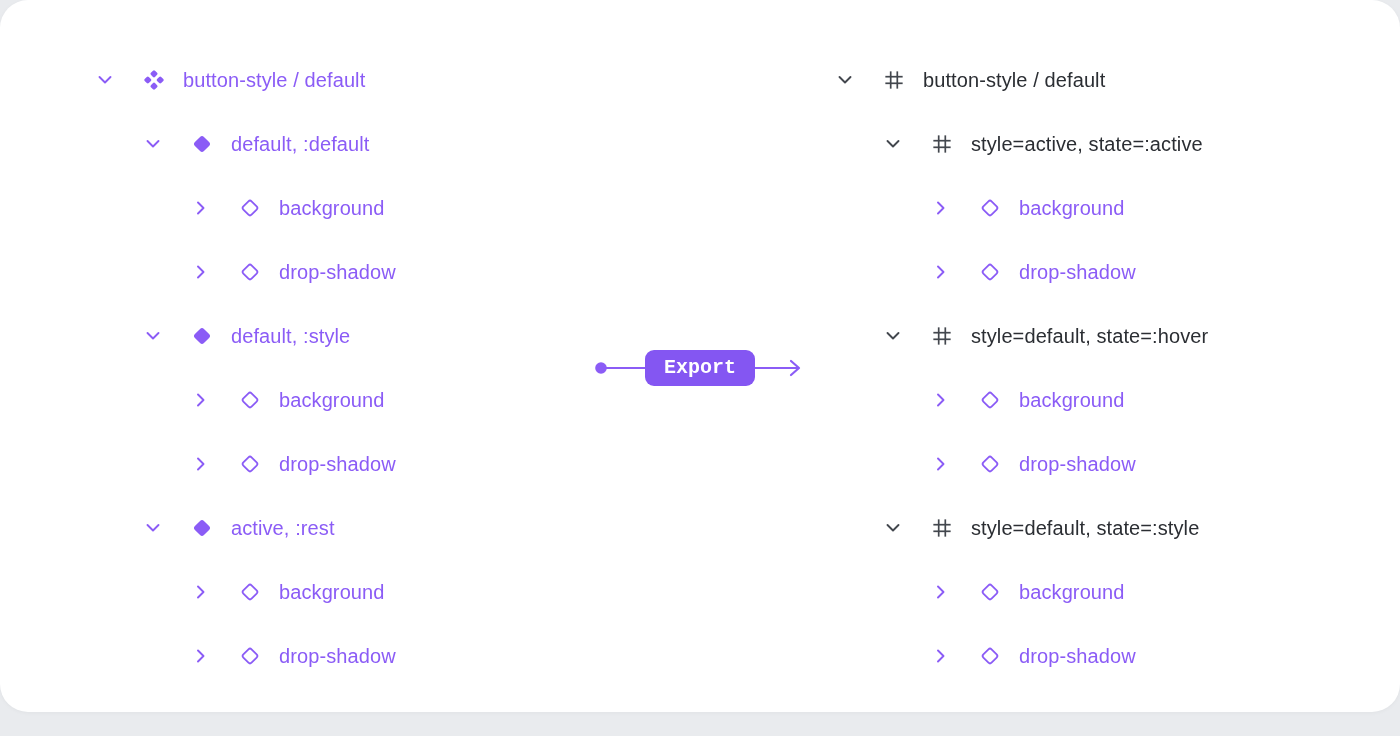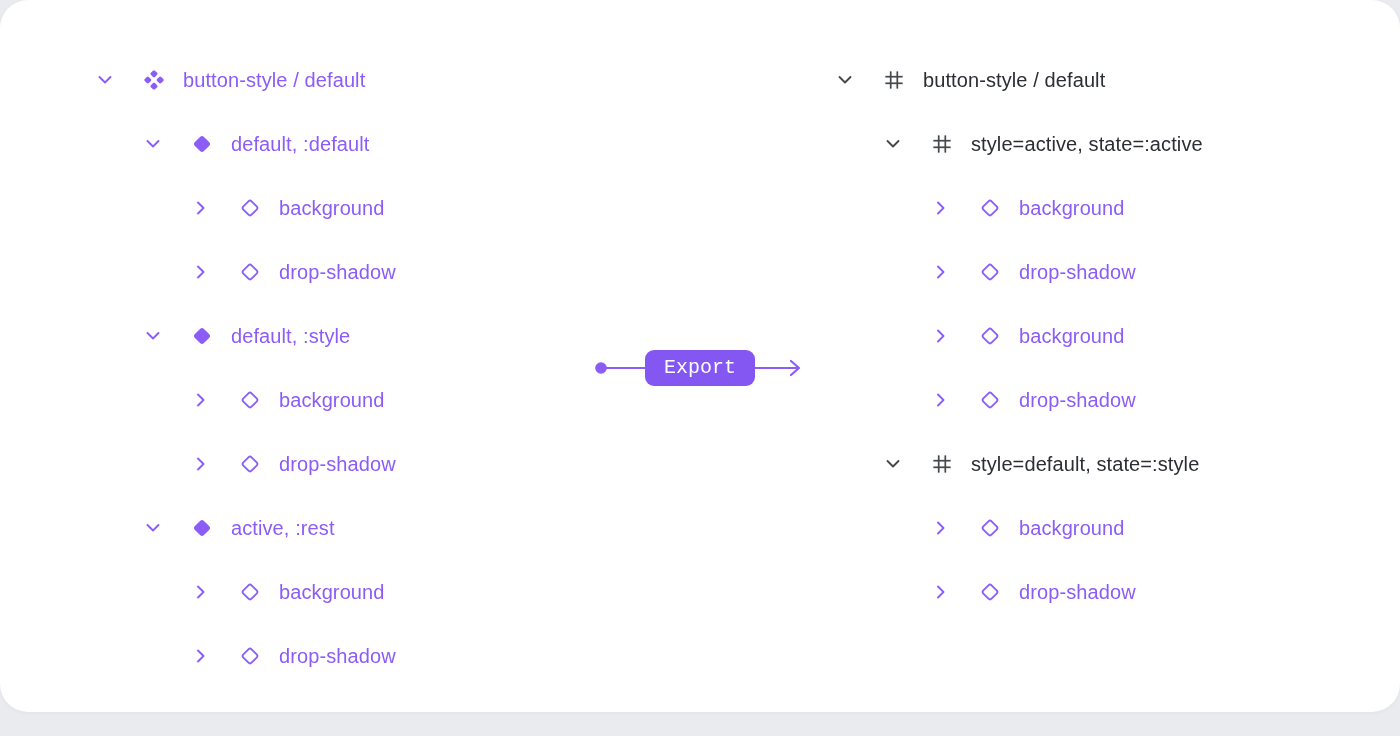--- a/index.html
+++ b/index.html
@@ -63,20 +63,21 @@
     border: none;
     border-radius: 9px;
     background: var(--button-bg);
     color: var(--button-text);
     font-family: "Liberation Mono", monospace;
     font-size: 20px;
     display: flex; align-items: center; justify-content: center;
     cursor: pointer;
     flex: 0 0 auto;
     padding-bottom: 2px;
+    font-weight: bold;
   }
 </style>
 </head>
 <body style="background: rgb(233, 235, 238);">
 
 <div class="card" style="background: rgb(255, 255, 255);">
 
   <div class="tree" id="left-tree">
       <div class="tree-row tone-accent" style="--lvl: 0;">
         <span class="chev">
@@ -270,20 +271,38 @@
           <svg width="20" height="20" viewBox="0 0 20 20">
             <path d="M7 4.5 L12.5 10 L7 15.5" fill="none" stroke="currentColor" stroke-width="1.9" stroke-linecap="round" stroke-linejoin="round"></path>
           </svg>
         </span>
         <span class="node-icon">
           <svg width="22" height="22" viewBox="0 0 22 22">
             <rect x="5.2" y="5.2" width="11.6" height="11.6" rx="2.2" transform="rotate(45 11 11)" fill="none" stroke="currentColor" stroke-width="1.8"></rect>
           </svg>
         </span>
         <span class="row-label">drop-shadow</span>
+      </div>
+      <div class="tree-row tone-dark" style="--lvl: 1;">
+        <span class="chev">
+          <svg width="20" height="20" viewBox="0 0 20 20">
+            <path d="M4.5 7 L10 12.5 L15.5 7" fill="none" stroke="currentColor" stroke-width="1.9" stroke-linecap="round" stroke-linejoin="round"></path>
+          </svg>
+        </span>
+        <span class="node-icon">
+          <svg width="22" height="22" viewBox="0 0 22 22">
+            <g stroke="currentColor" stroke-width="1.7" stroke-linecap="square">
+              <line x1="7.7" y1="3.2" x2="7.7" y2="18.8"></line>
+              <line x1="14.3" y1="3.2" x2="14.3" y2="18.8"></line>
+              <line x1="3.2" y1="7.7" x2="18.8" y2="7.7"></line>
+              <line x1="3.2" y1="14.3" x2="18.8" y2="14.3"></line>
+            </g>
+          </svg>
+        </span>
+        <span class="row-label">style=default, state=:hover</span>
       </div>
       <div class="tree-row tone-accent" style="--lvl: 2;">
         <span class="chev">
           <svg width="20" height="20" viewBox="0 0 20 20">
             <path d="M7 4.5 L12.5 10 L7 15.5" fill="none" stroke="currentColor" stroke-width="1.9" stroke-linecap="round" stroke-linejoin="round"></path>
           </svg>
         </span>
         <span class="node-icon">
           <svg width="22" height="22" viewBox="0 0 22 22">
             <rect x="5.2" y="5.2" width="11.6" height="11.6" rx="2.2" transform="rotate(45 11 11)" fill="none" stroke="currentColor" stroke-width="1.8"></rect>

